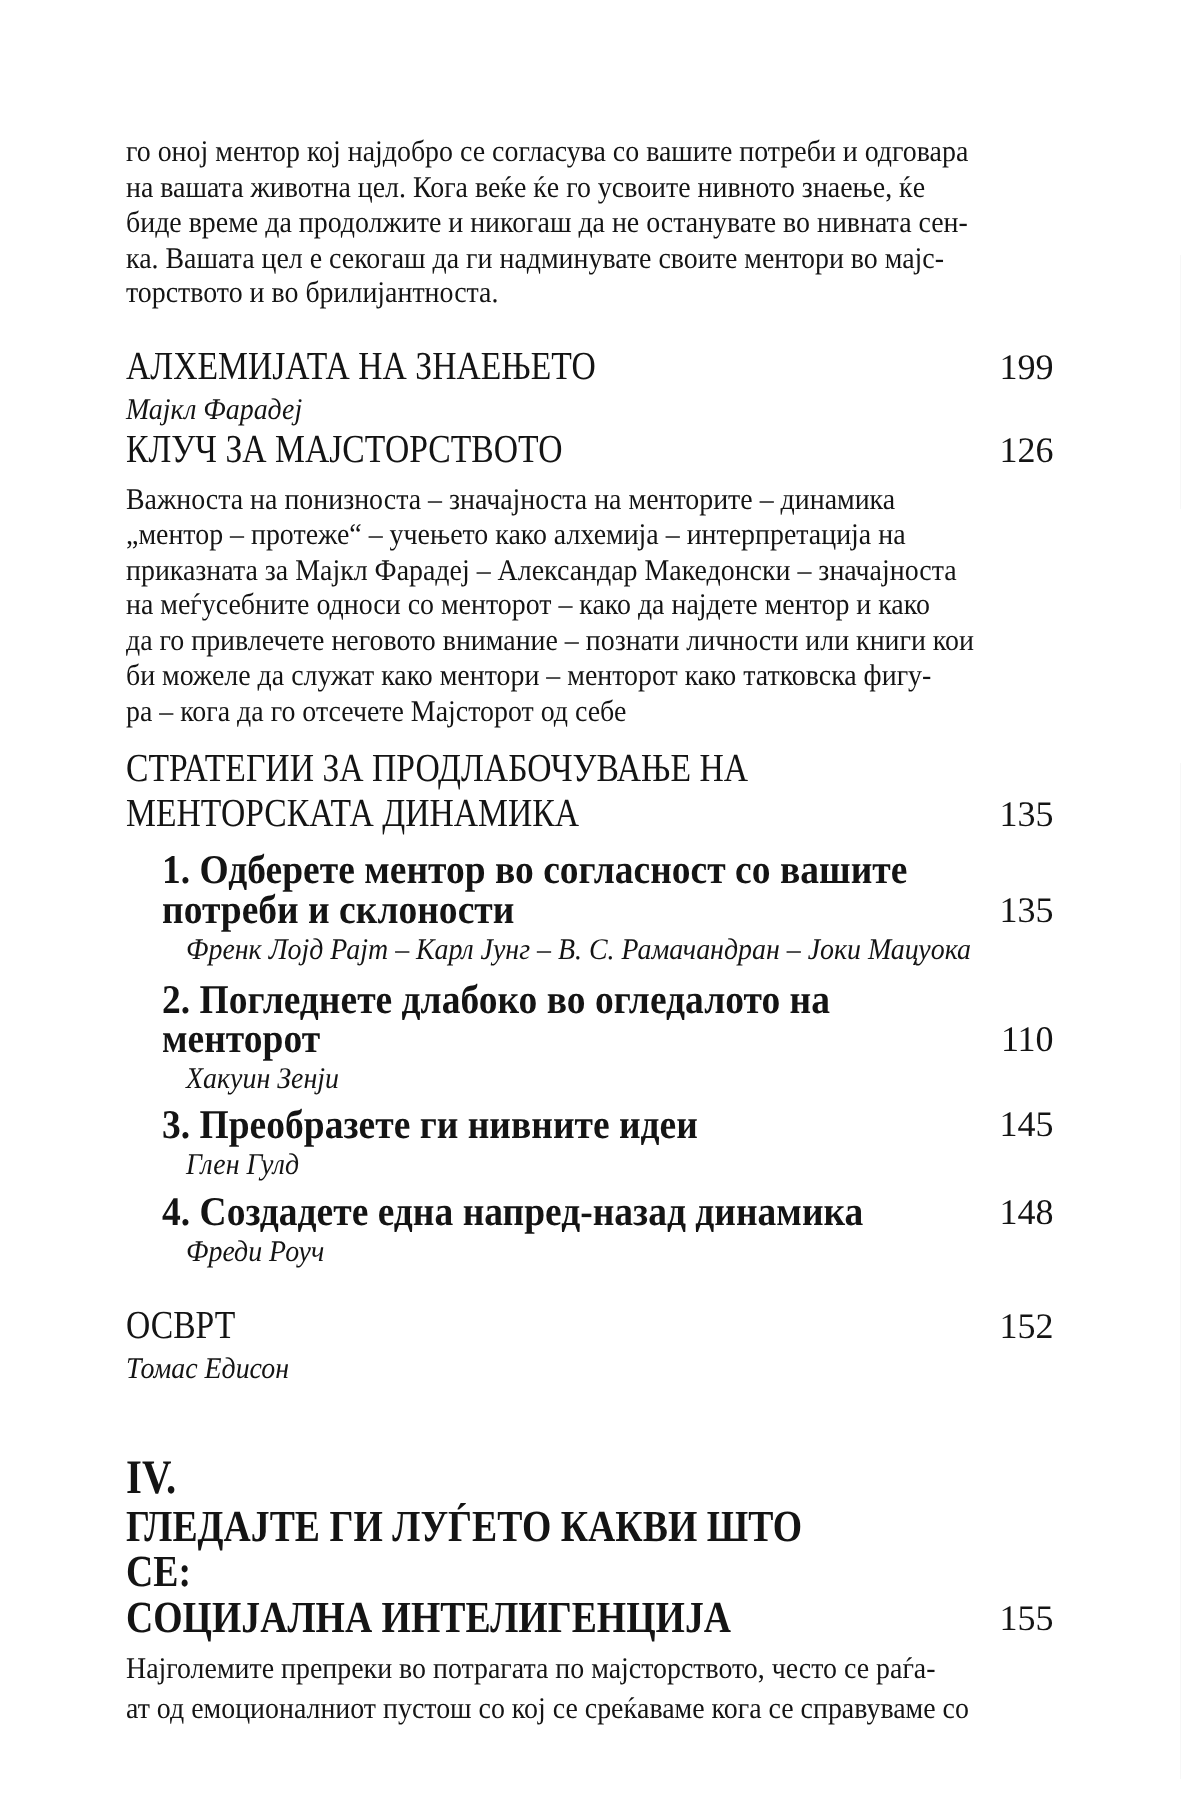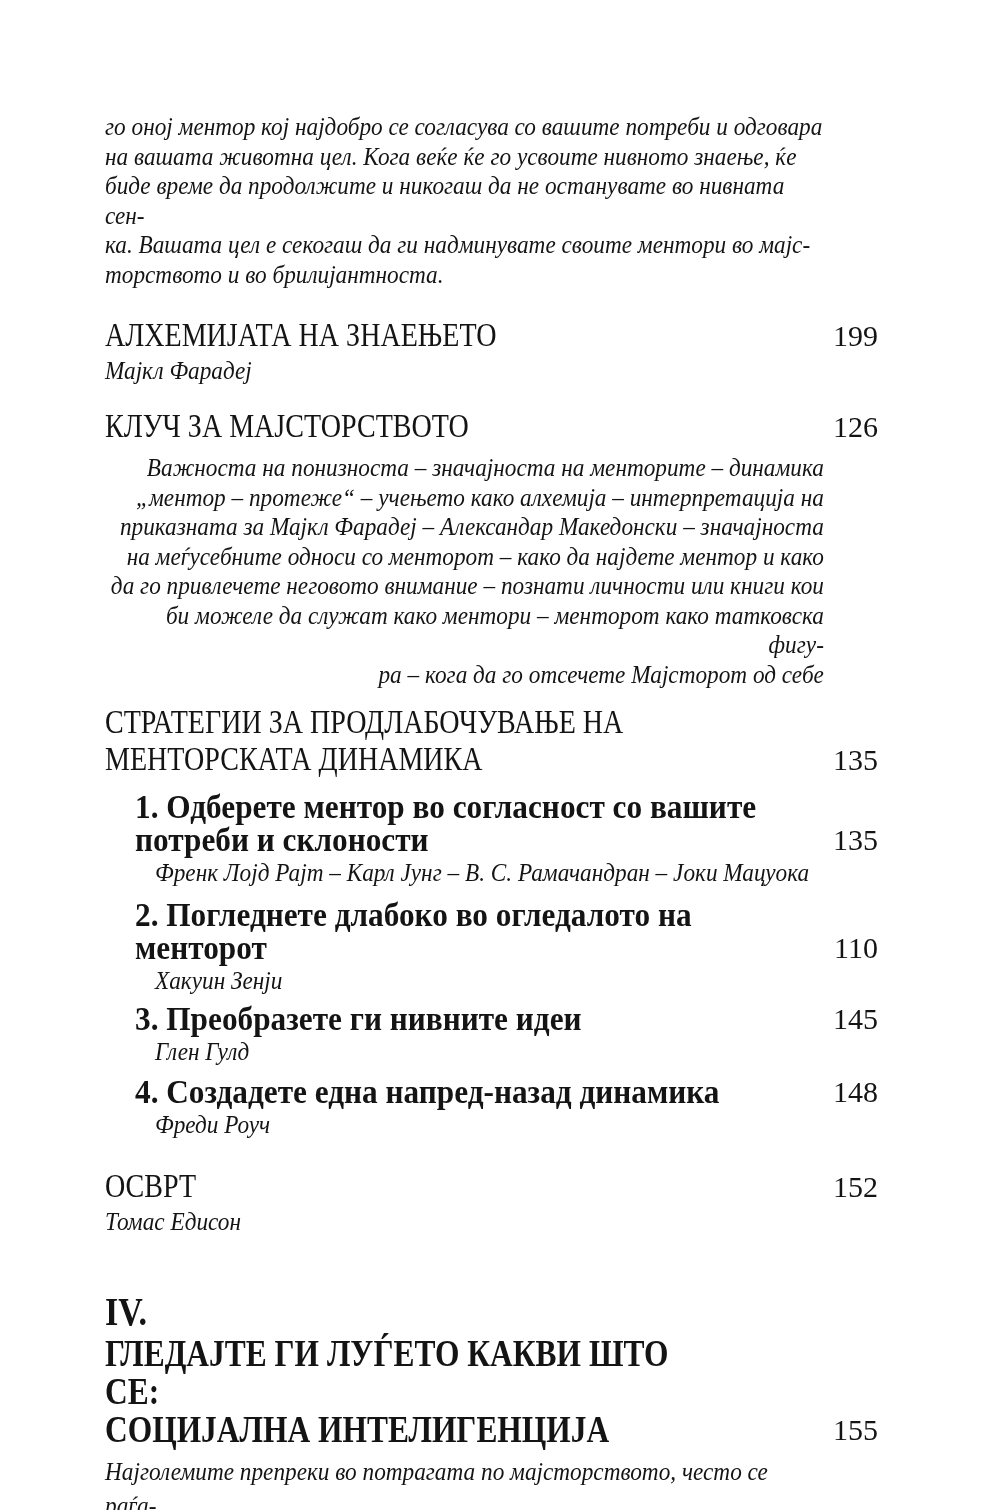--- a/index.html
+++ b/index.html
@@ -20,21 +20,20 @@
   }
   .lines { white-space: pre-line; }
 
   
   .cx  { transform: scaleX(0.93); transform-origin: 0 100%; }
   .cxh { transform: scaleX(0.85); transform-origin: 0 100%; }
   .cxb { transform: scaleX(0.92); transform-origin: 0 100%; }
   span.cx, span.cxh, span.cxb, div.cx, div.cxh, div.cxb { display: inline-block; }
 
   .italic {
-    font-style: italic;
     font-size: 25px;
     line-height: 29.5px;
   }
   .intro-para { margin: 0; }
 
   .toc-row {
     display: flex;
     justify-content: space-between;
     align-items: flex-end;
   }
@@ -49,34 +48,34 @@
     line-height: 37px;
     font-weight: normal;
     flex: 0 0 auto;
   }
   .credit {
     font-style: italic;
     font-size: 25px;
     line-height: 30px;
     margin-top: 2px;
   }
-  .section-desc { margin-top: 8px; text-align: right; }
+  .section-desc { margin-top: 8px; }
 
   .strategies { margin-left: 30px; }
   .strategy-title {
     font-weight: bold;
     font-size: 34px;
     line-height: 33px;
   }
   .strategy-title .lines { display: inline-block; }
   .strategy-credit { margin-left: 20px; }
   .strategy-pagenum { line-height: 33px; }
 
   .mt-alchemy   { margin-top: 28px; }
-  .mt-key       { margin-top: 22px; }
+  .mt-key       { }
   .mt-strat     { margin-top: 15px; }
   .mt-item1     { margin-top: 12px; }
   .mt-item2     { margin-top: 10px; }
   .mt-item3     { margin-top: 6px; }
   .mt-item4     { margin-top: 8px; }
   .mt-osvrt     { margin-top: 28px; }
   .mt-part      { margin-top: 52px; }
 
   .part-numeral {
     font-weight: bold;

